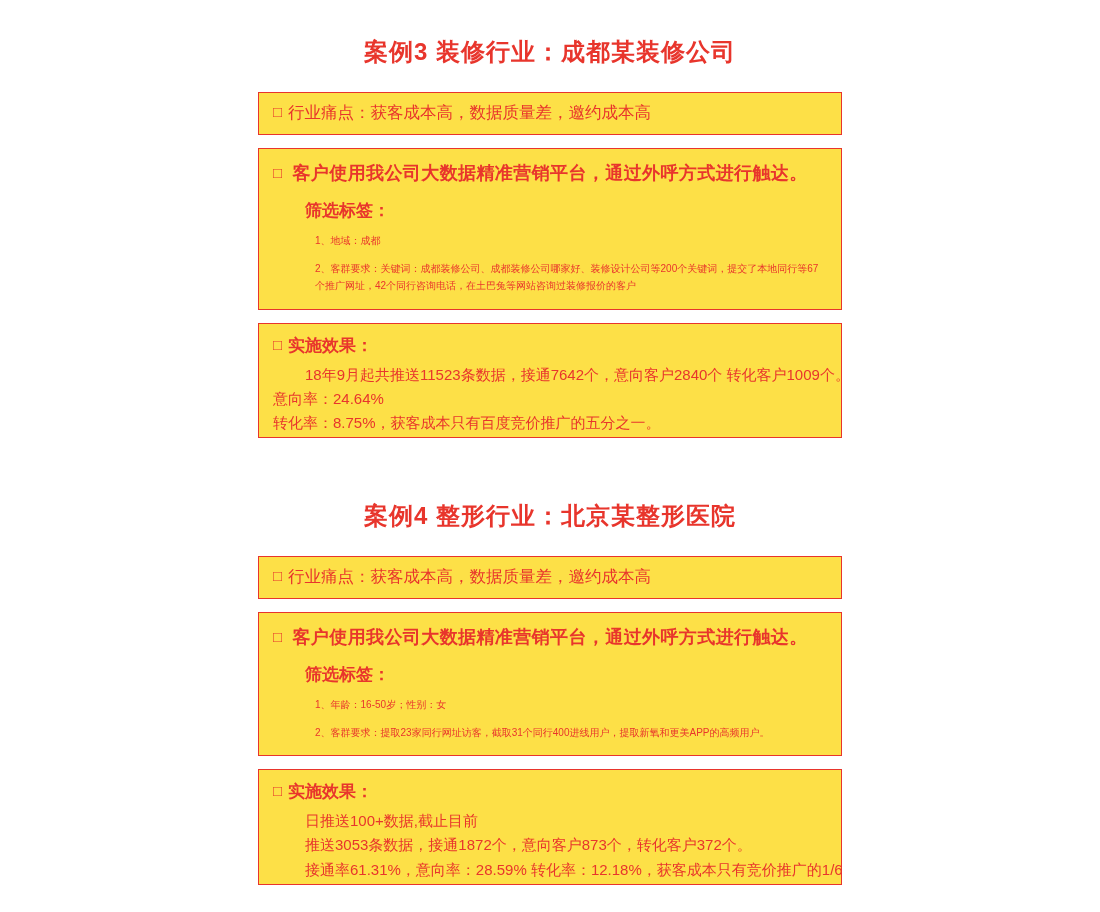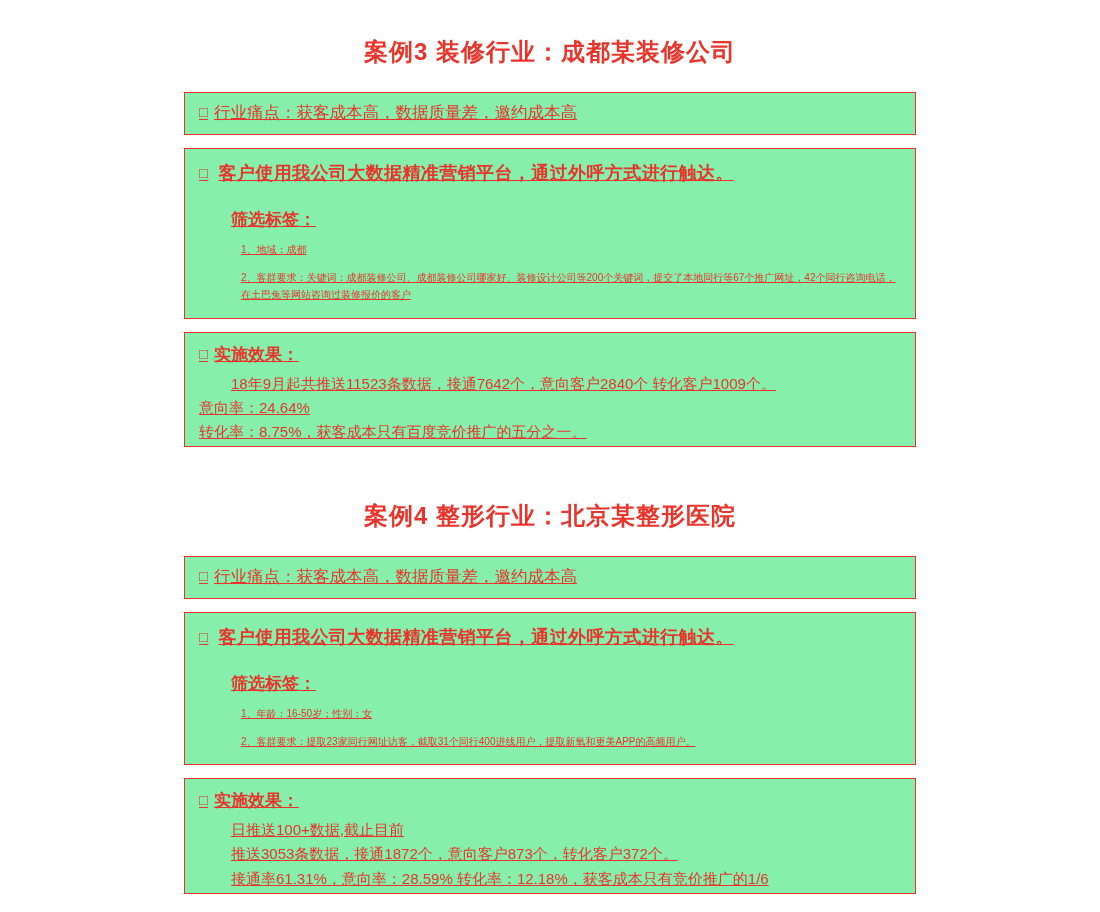--- a/index.html
+++ b/index.html
@@ -31,24 +31,23 @@
     font-weight: bold;
     color: #e8352c;
     letter-spacing: 1px;
     margin: 0;
     padding: 0;
   }
   .box {
     border: 1.5px solid #e8352c;
     box-sizing: border-box;
     margin: 0 auto;
-    width: 732px;
+    width: 584px;
     position: relative;
-    background: #86efac;
-    text-decoration: underline;
+    background: #fde047;
   }
   .box.pain {
     padding: 9px 14px 10px 14px;
   }
   .box.plat {
     padding: 12px 14px 14px 14px;
   }
   .box.effect {
     padding: 10px 14px 2px 14px;
   }
@@ -71,21 +70,21 @@
   }
   .head-bold .sq {
     font-weight: normal;
     font-size: 15px;
     margin-right: 10px;
   }
   .sub-head {
     font-size: 17px;
     font-weight: bold;
     color: #e8352c;
-    margin-top: 23px;
+    margin-top: 14px;
     padding-left: 32px;
   }
   .item {
     font-size: 10px;
     color: #e8352c;
     margin-top: 10px;
     padding-left: 42px;
     line-height: 1.75;
   }
   .effect-head {

